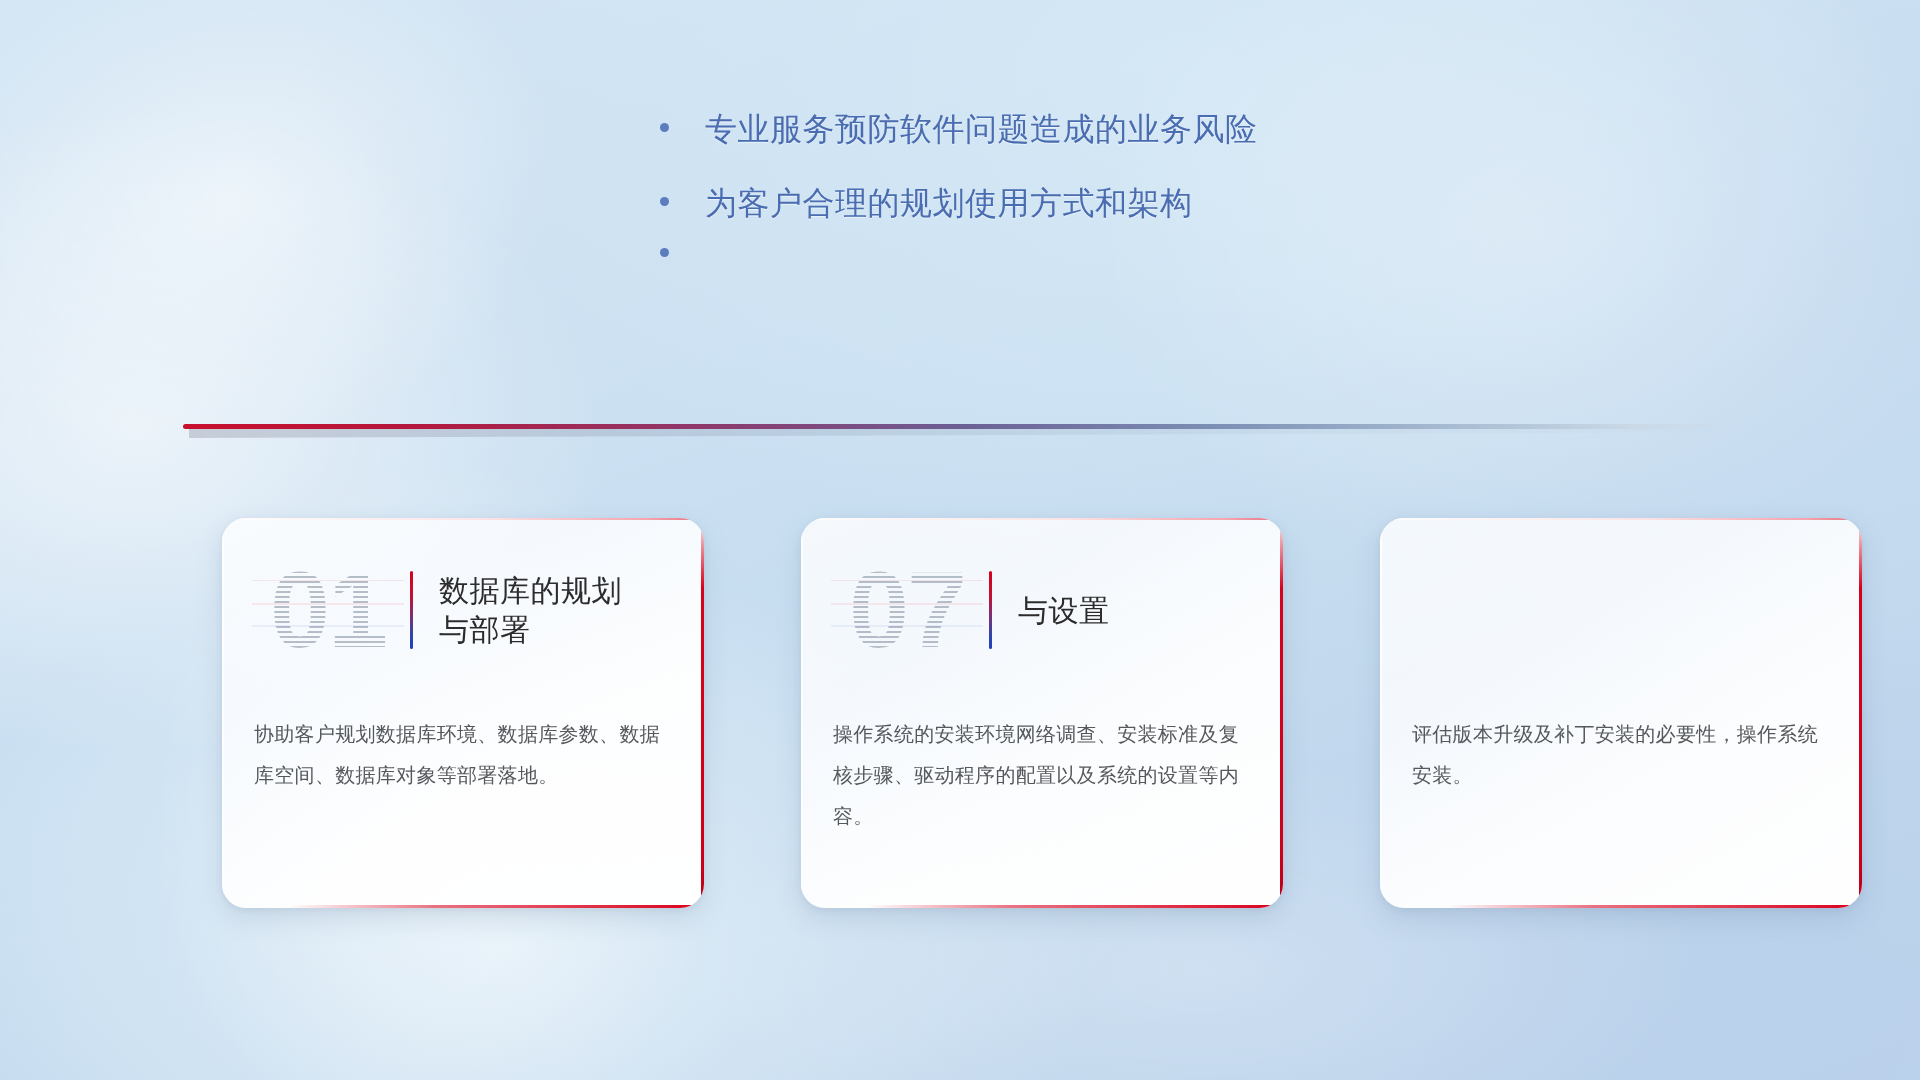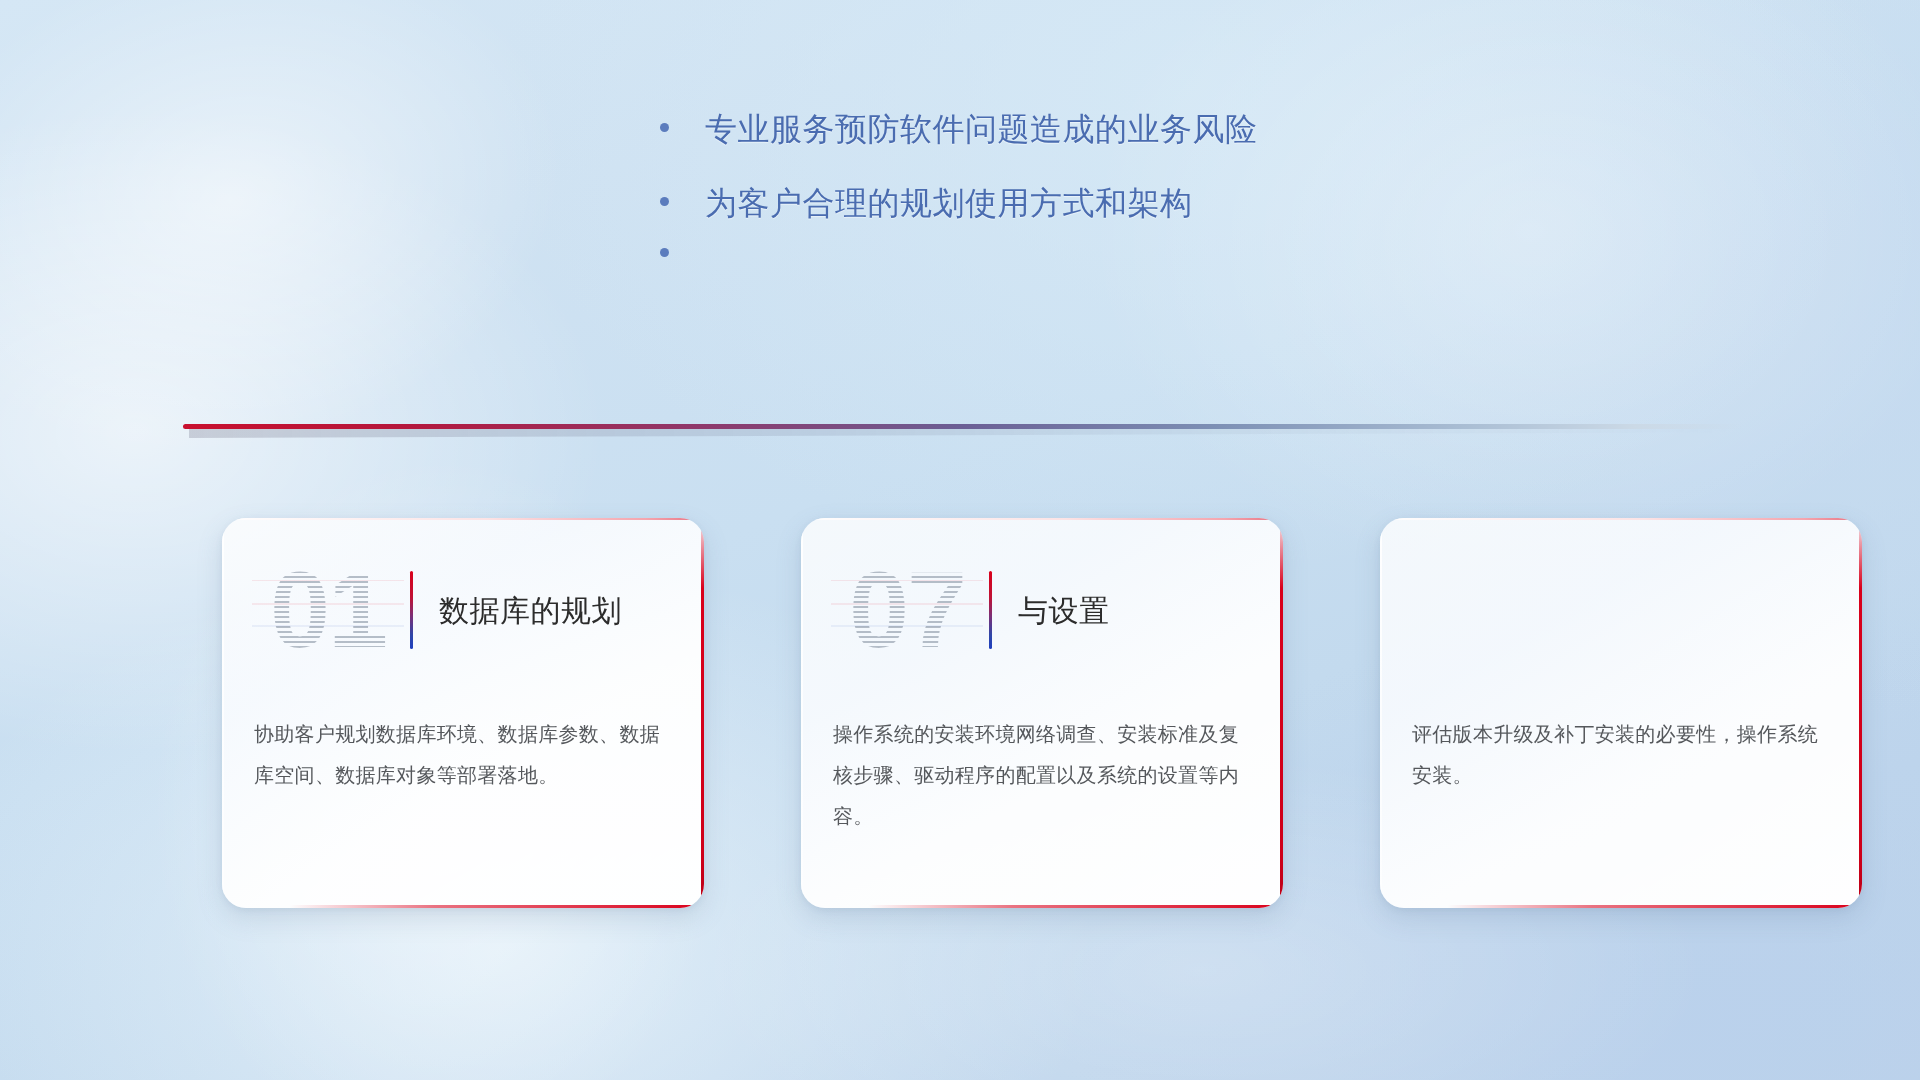--- a/index.html
+++ b/index.html
@@ -187,20 +187,21 @@
       <div class="edge-b"></div>
 
       <div class="card-head">
         <div class="ghostnum">
           <span>01</span>
           <div class="tint"></div>
         </div>
         <div class="vbar"></div>
         <div class="card-title">
           <div>数据库的规划</div>
+          <div>与部署</div>
         </div>
       </div>
 
       <div class="card-body">协助客户规划数据库环境、数据库参数、数据库空间、数据库对象等部署落地。</div>
     </div>
 
     <div class="card">
       <div class="edge-t"></div>
       <div class="edge-l"></div>
       <div class="edge-r"></div>

